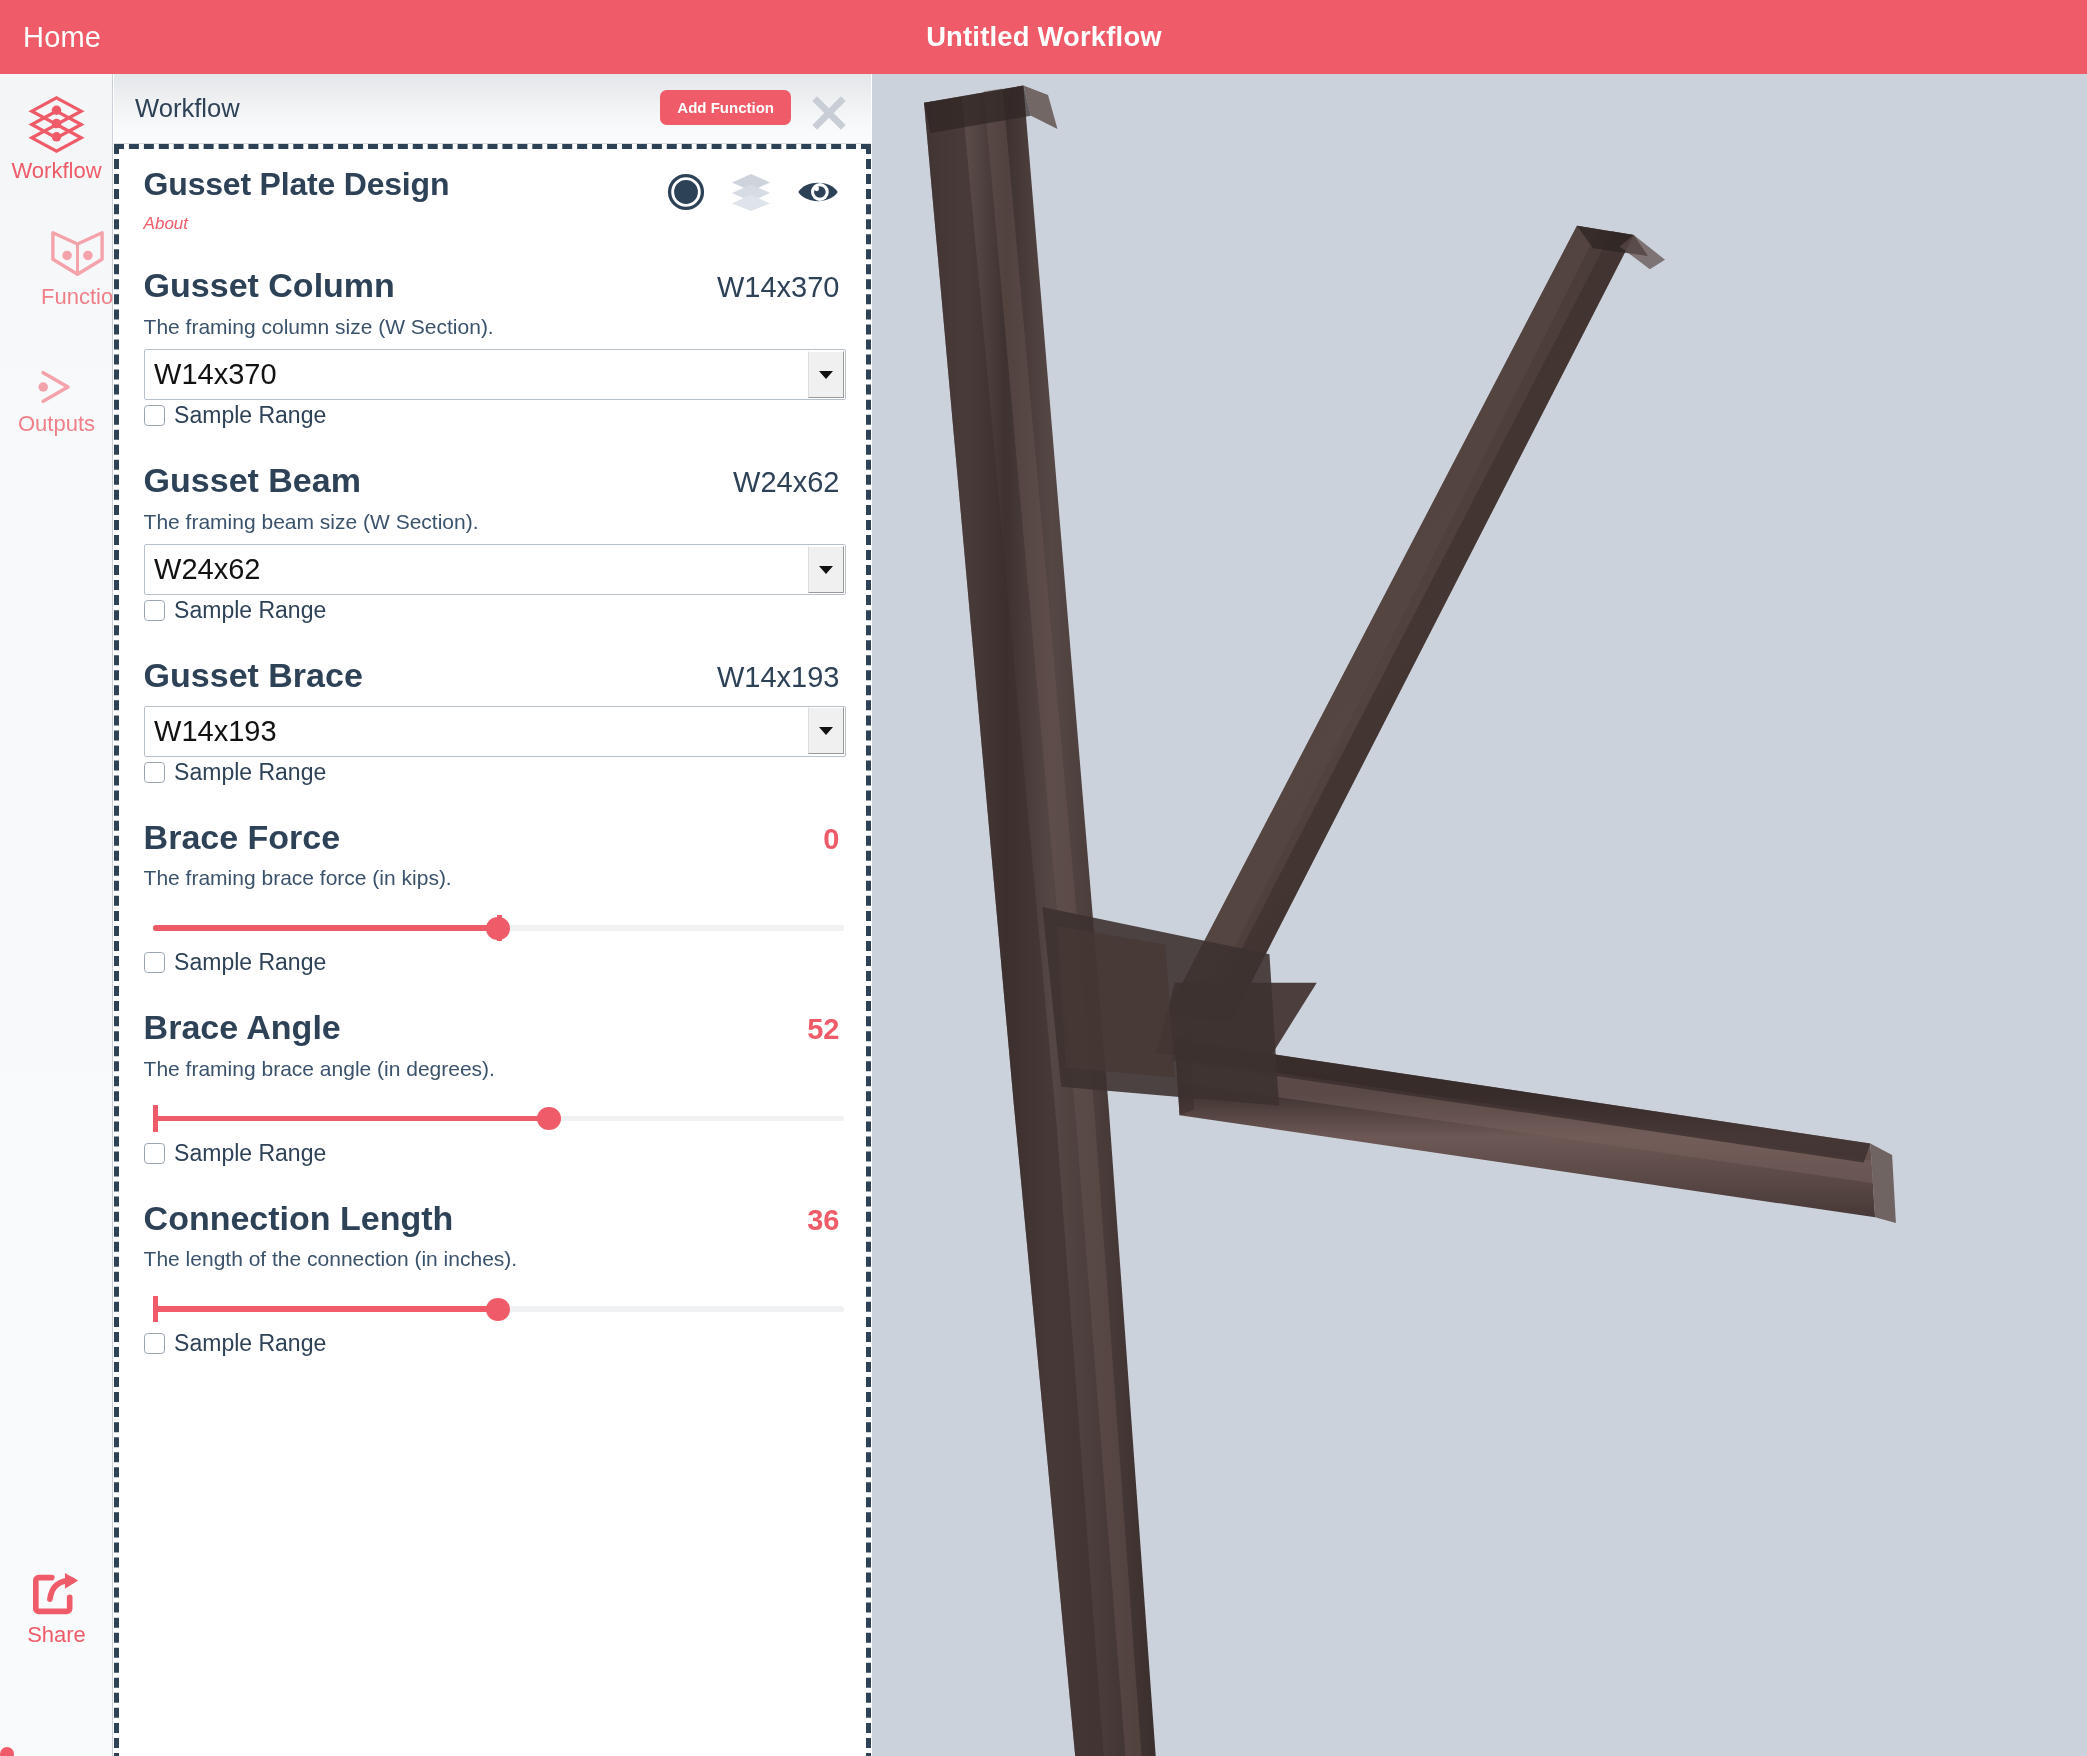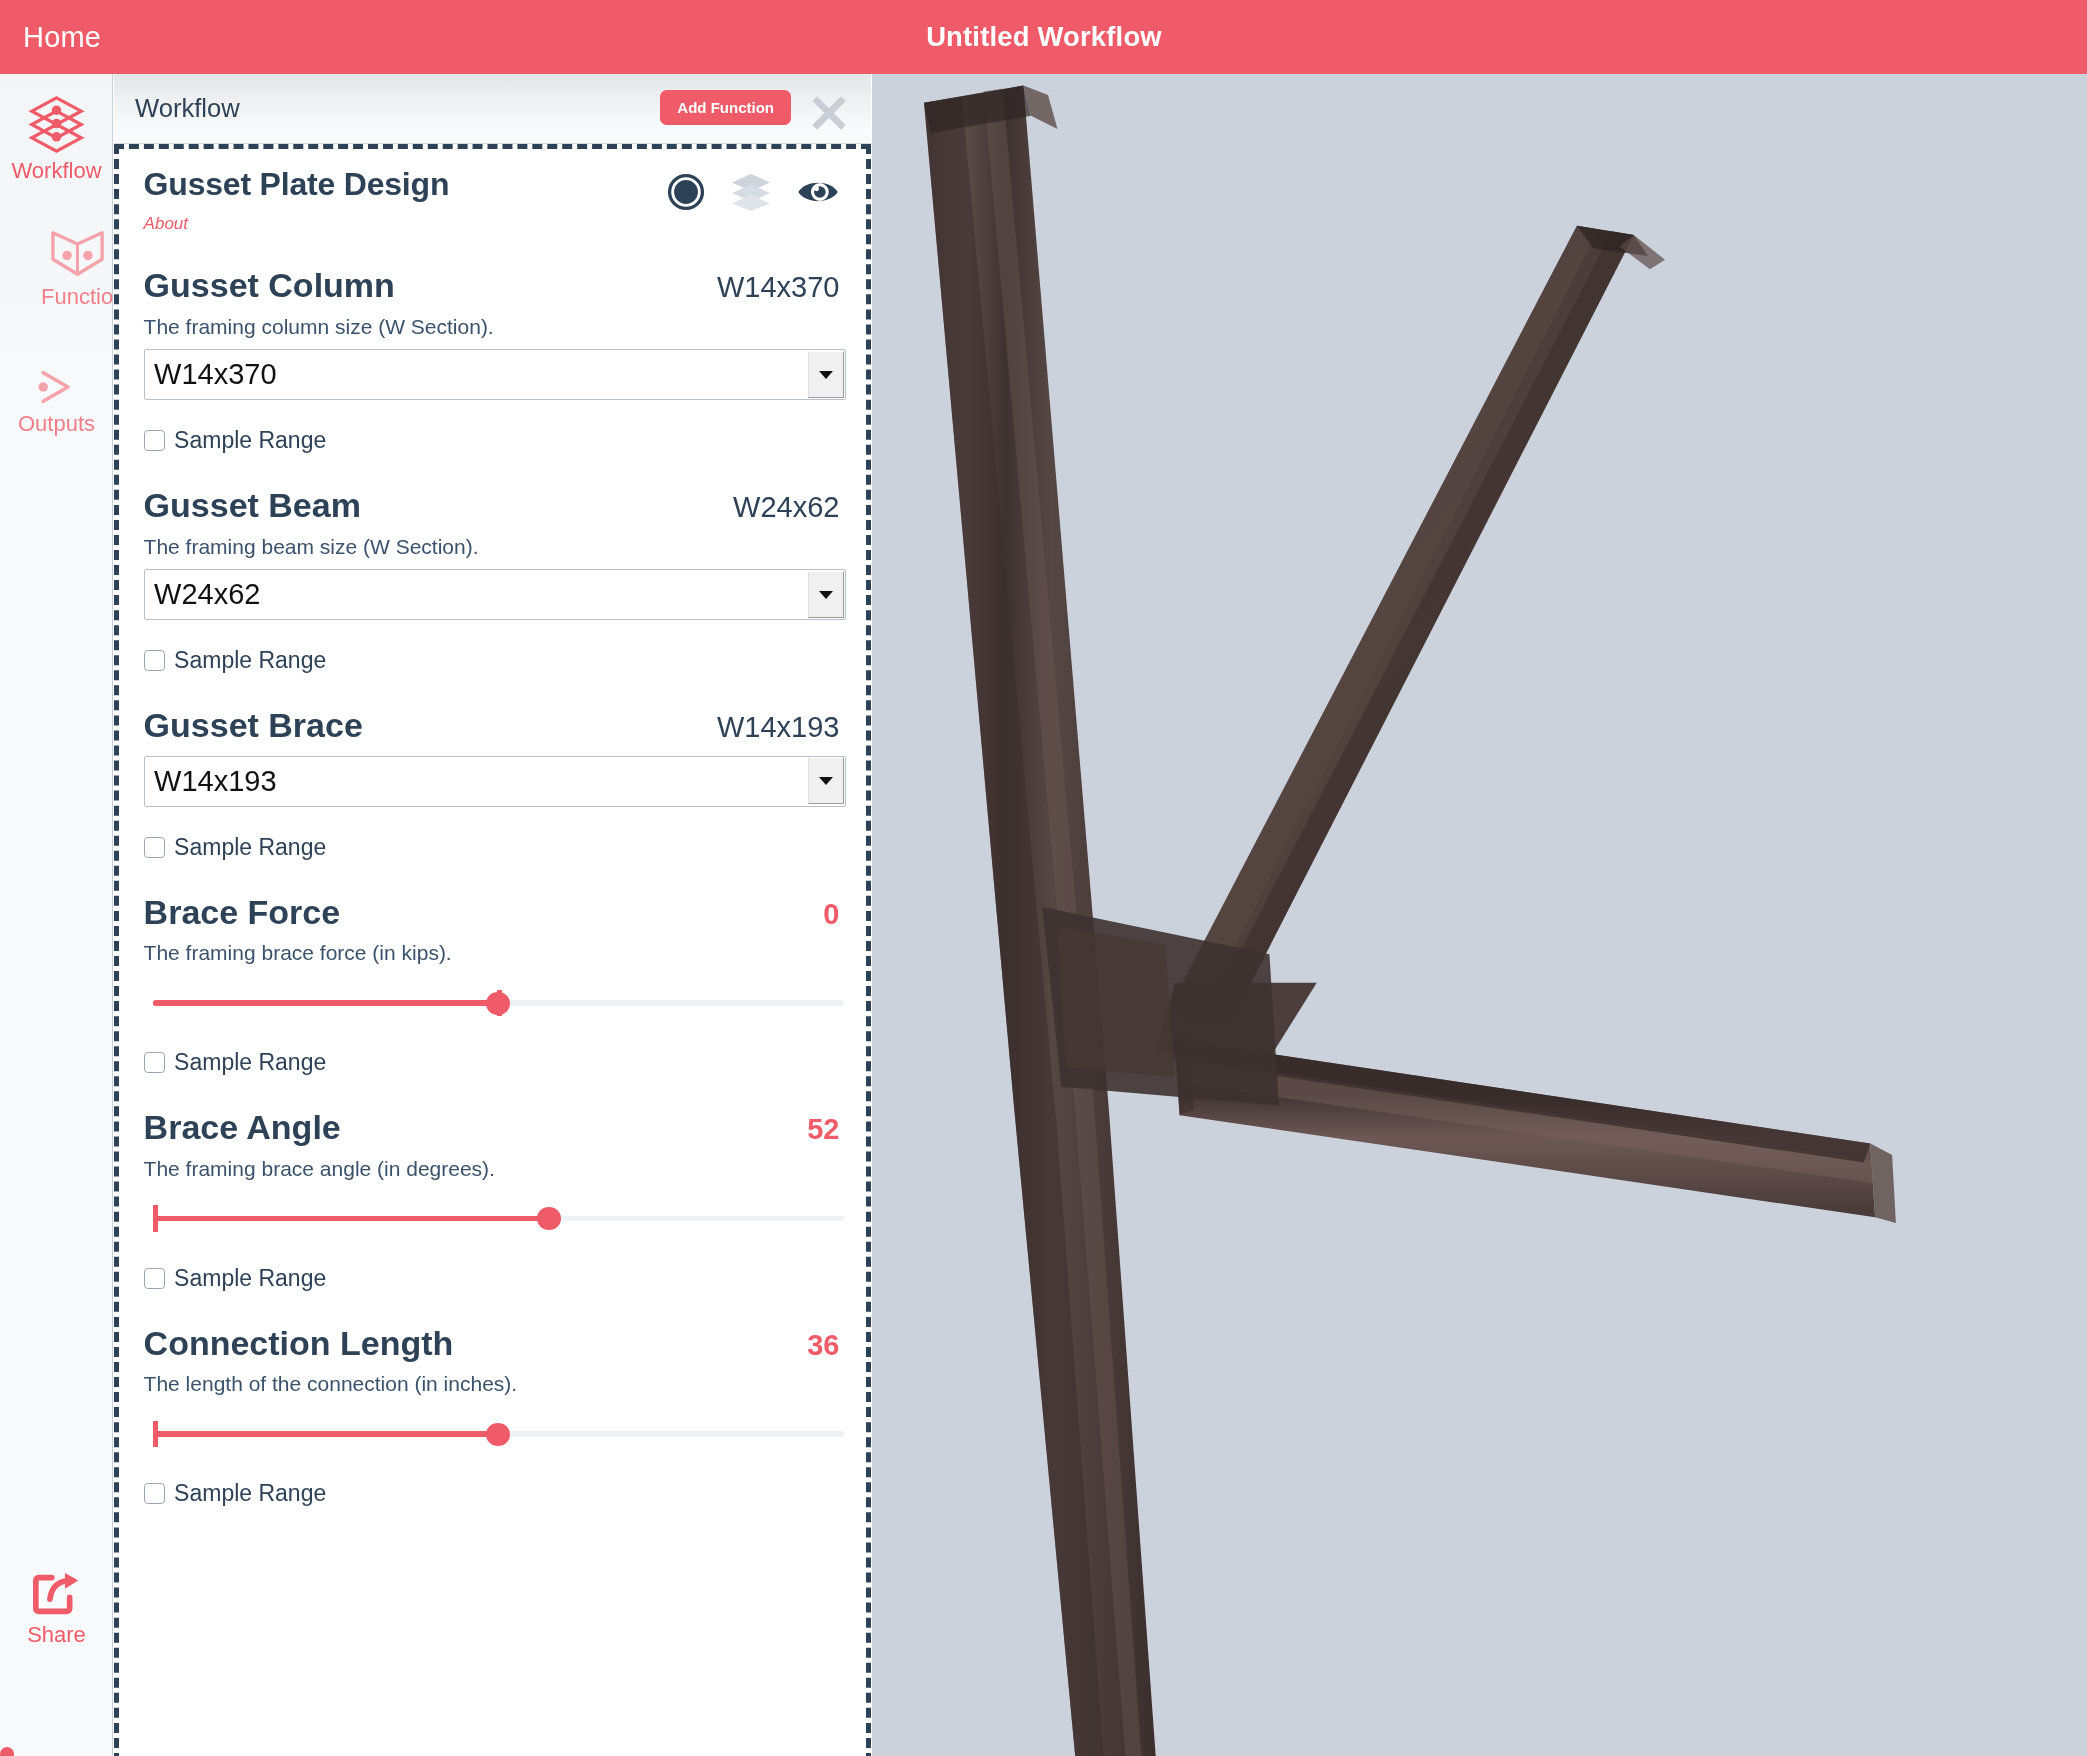--- a/index.html
+++ b/index.html
@@ -107,21 +107,21 @@
   .select-text { font-size: 29px; color:#111; padding-left: 9.5px; font-family:"Liberation Sans", sans-serif; }
   .select-btn {
     position:absolute; right: 1.9px; top: 1.9px; width: 36px; height: 47px;
     background: #f0f0f0;
     border-top: 0.9px solid #ffffff; border-left: 0.9px solid #dedede;
     border-right: 1.9px solid #9a9a9a; border-bottom: 1.9px solid #9a9a9a;
     display:flex; align-items:center; justify-content:center;
   }
   .caret { width:0;height:0;border-left:7.6px solid transparent;border-right:7.6px solid transparent;border-top:8.5px solid #111; }
 
-  .samp { display:flex; align-items:center; margin-top: 27px; }
+  .samp { display:flex; align-items:center; margin-top: 2px; }
   .cbox {
     width: 21px; height: 21px; border:0.9px solid #9aa5b1; border-radius:3.8px;
     background:#fff; display:block; cursor:pointer;
   }
   .samp-lbl { font-size: 23px; color:#2e4257; margin-left: 9.5px; }
 
   
   .slider { position:relative; width: 691px; height: 38px; margin: 19px 0 0 9.5px; }
   .s-track { position:absolute; left:0; top: 16px; width: 691px; height: 5.7px; background:#f0f1f3; border-radius:2.8px; }
   .s-fill  { position:absolute; left:0; top: 16px; height: 5.7px; background:#ef5b68; border-radius:2.8px; }

